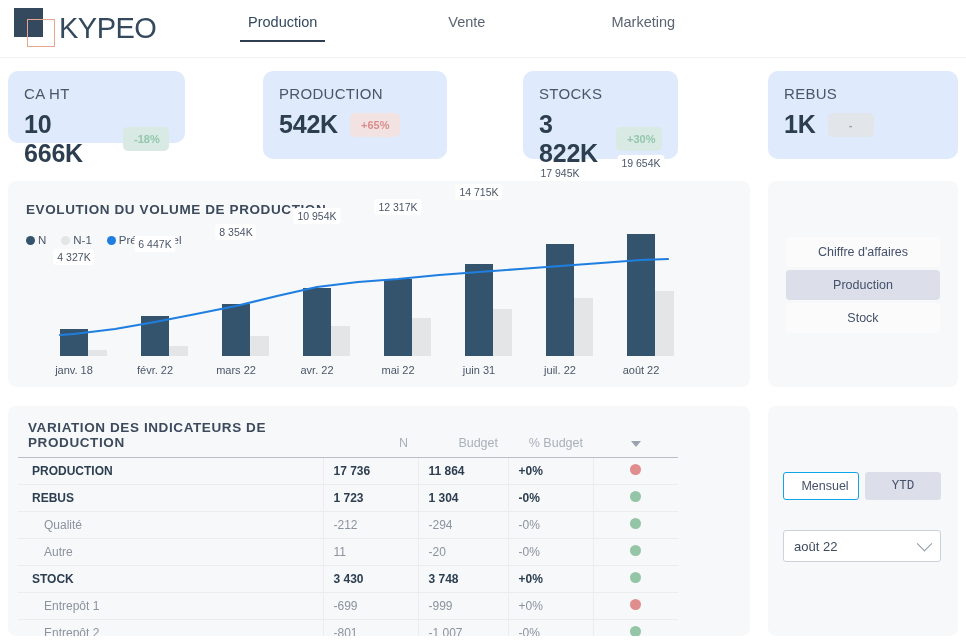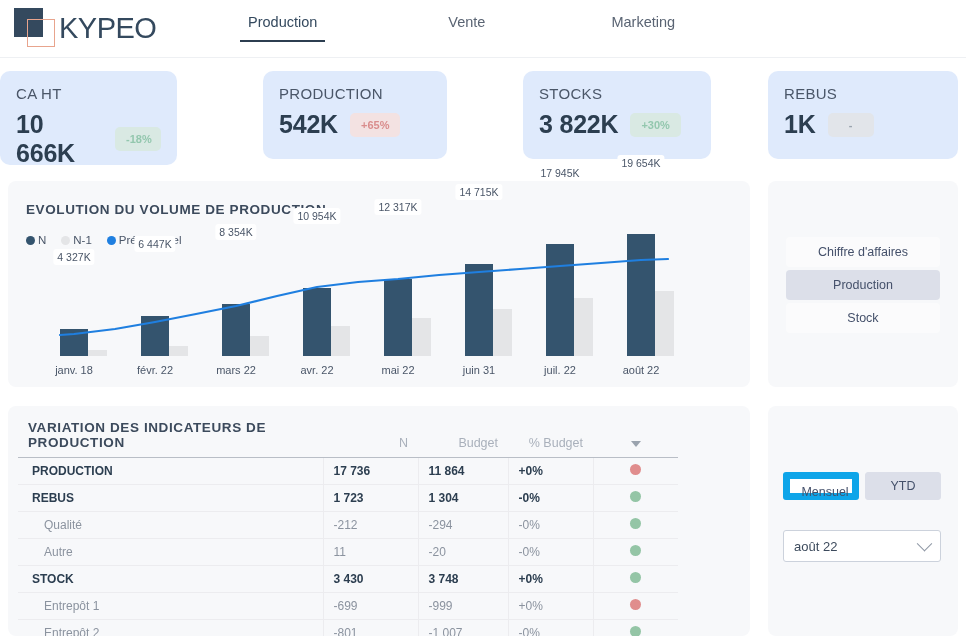--- a/index.html
+++ b/index.html
@@ -170,23 +170,23 @@
     border-top: 6px solid #9aa3ae;
   }
 
   
   .seg-h { position: absolute; display: flex; }
   .seg-h-btn {
     height: 28px; line-height: 26px; text-align: center;
     font-size: 12.5px; color: #44506a; cursor: pointer;
   }
   .seg-h-btn.sel-white {
-    background: #ffffff; border: 7px solid #0ea5e9; border-radius: 3px; padding-left: 8px;
-  }
-  .seg-h-btn.sel-gray { background: #dcdfe9; border: 1px solid #dcdfe9; border-radius: 3px; }
+    background: #ffffff; border: 1px solid #0ea5e9; border-radius: 3px; padding-left: 8px;
+  }
+  .seg-h-btn.sel-gray { background: #dcdfe9; border: 1px solid #dcdfe9; border-radius: 3px; font-family: Liberation Mono, monospace; }
   .dropdown {
     position: absolute;
     background: #ffffff; border: 1px solid #ccd2dc; border-radius: 3px;
     display: flex; align-items: center; justify-content: space-between;
     padding: 0 10px; cursor: pointer;
   }
   .dd-text { font-size: 13px; color: #3c4a5c; }
   .dd-chev {
     width: 11px; height: 11px;
     border-right: 1.6px solid #8e97a4;
@@ -208,37 +208,37 @@
 
   <div class="nav">
     <div class="nav-item active nav-sp1">Production</div>
     <div class="nav-item nav-sp2">Vente</div>
     <div class="nav-item nav-sp3">Marketing</div>
   </div>
 </div>
 
 <div class="kpi-row">
 
-  <div class="kpi-card" style="left:0; top:13px; width:177px; height:94px;">
+  <div class="kpi-card" style="left:8px; top:13px; width:177px; height:72px;">
     <div class="kpi-label">CA HT</div>
     <div class="kpi-valrow">
       <div class="kpi-value">10 666K</div>
       <div class="kpi-badge badge-green">-18%</div>
     </div>
   </div>
 
   <div class="kpi-card" style="left:263px; top:13px; width:184px; height:88px;">
     <div class="kpi-label">PRODUCTION</div>
     <div class="kpi-valrow">
       <div class="kpi-value">542K</div>
       <div class="kpi-badge badge-red">+65%</div>
     </div>
   </div>
 
-  <div class="kpi-card" style="left:523px; top:13px; width:188px; height:88px;">
+  <div class="kpi-card" style="left:523px; top:13px; width:155px; height:88px;">
     <div class="kpi-label">STOCKS</div>
     <div class="kpi-valrow">
       <div class="kpi-value">3 822K</div>
       <div class="kpi-badge badge-green">+30%</div>
     </div>
   </div>
 
   <div class="kpi-card" style="left:768px; top:13px; width:190px; height:88px;">
     <div class="kpi-label">REBUS</div>
     <div class="kpi-valrow">

